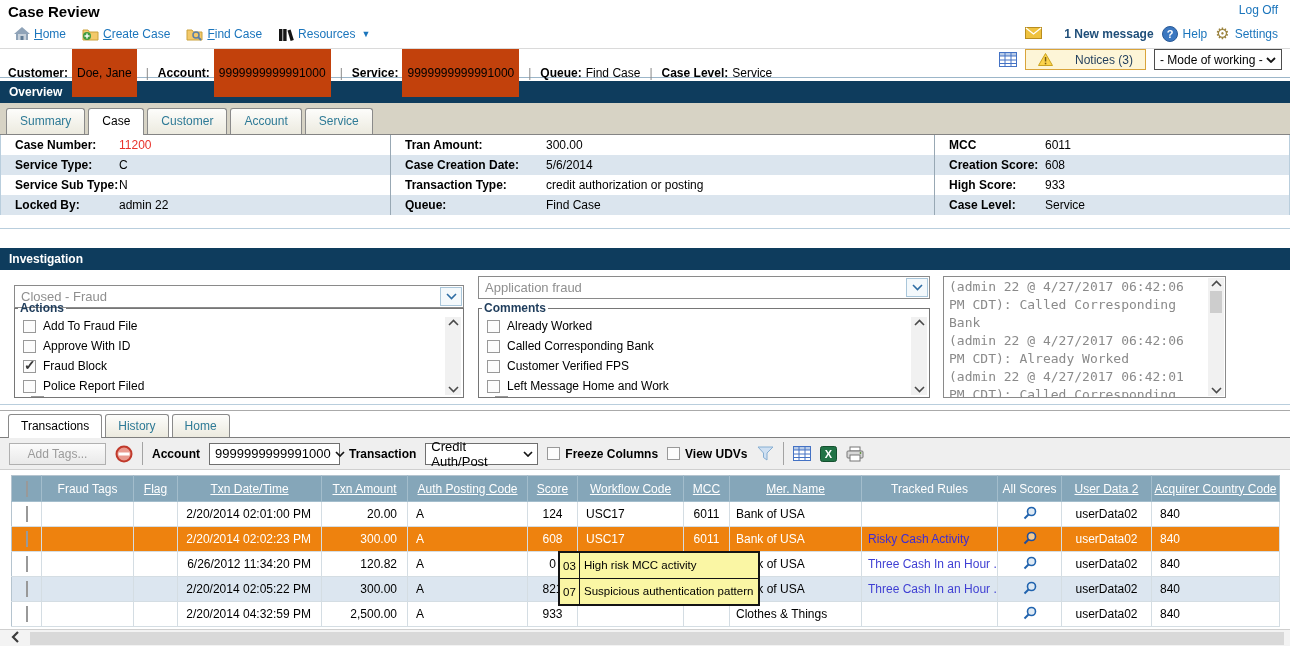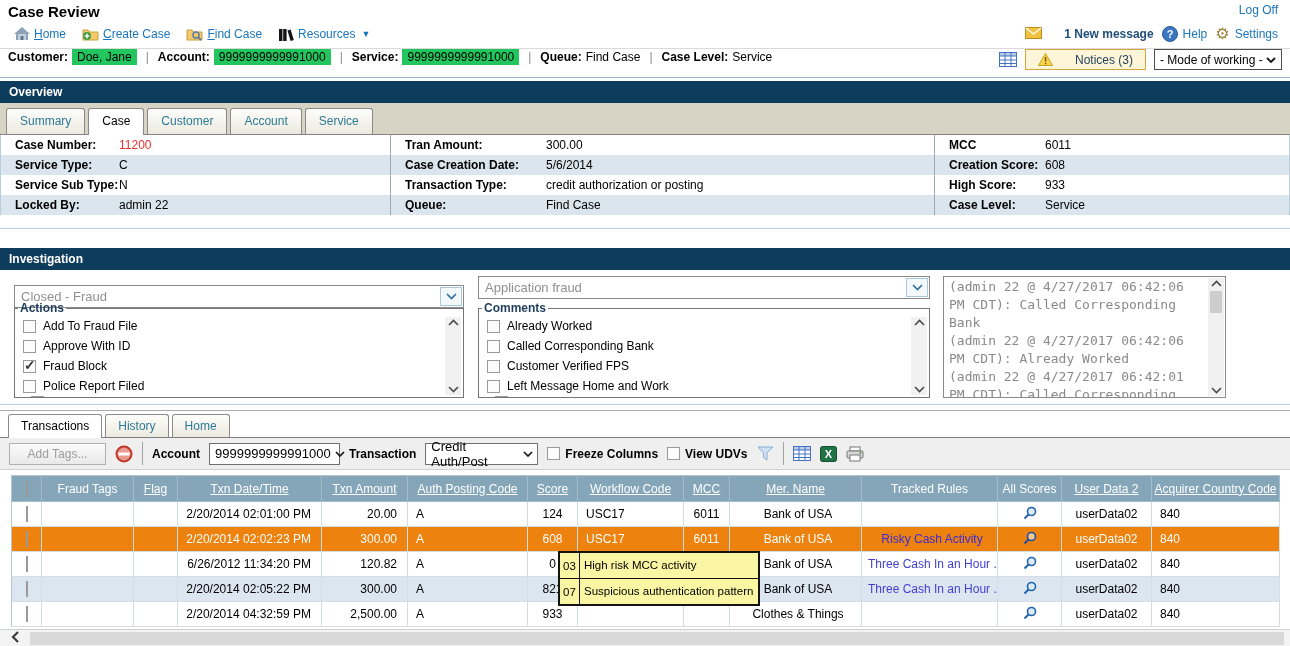--- a/index.html
+++ b/index.html
@@ -23,21 +23,21 @@
   .ak .nav-label::first-letter { text-decoration:underline; }
   .caret { color:#1b75bc; font-size:9px; margin-left:2px; }
   .nav-right { display:flex; align-items:center; gap:8px; }
   .msg { font-weight:bold; color:#1f4e79; display:inline-flex; align-items:flex-start; gap:22px; }
   .nav-right .nav-link { gap:5px; }
 
   
   .ctx { display:flex; align-items:flex-start; height:29px; padding:0 8px; border-bottom:1px solid #9cb6c9; }
   .ctx-left { display:flex; align-items:center; gap:4px; flex:1; }
   .ctx b { font-weight:bold; }
-  .val-hl { background:#22c55e; padding:1px 5px; }
+  .val-hl { background:#c2410c; padding:17px 5px; }
   .sep { color:#8a8a8a; margin:0 5px; }
   .ctx-right { display:flex; align-items:center; gap:8px; }
   .notices { display:flex; align-items:center; gap:22px; border:1px solid #d9a43b; background:#fdf5d7; height:21px; padding:0 12px; color:#1f3d5c; cursor:pointer; }
   .mode-select { display:flex; justify-content:space-between; align-items:center; border:1px solid #4d4d4d; background:#fff; height:21px; width:128px; padding:0 5px; cursor:pointer; }
 
   
   .section-header { background:#0e3c5d; color:#fff; font-weight:bold; height:22px; line-height:22px; padding-left:9px; }
   .ov-wrap { margin-top:3px; }
 
   
@@ -102,21 +102,21 @@
   .grid-table th { background:#85a6b9; color:#fff; font-weight:normal; height:26px; border-right:1px solid #a3bdcc; border-bottom:1px solid #a3bdcc; text-align:center; overflow:hidden; white-space:nowrap; cursor:pointer; }
   .grid-table th.u { text-decoration:underline; }
   .grid-table td { height:25px; border-right:1px solid #d4dde3; border-bottom:1px solid #d4dde3; overflow:hidden; white-space:nowrap; }
   tr.alt { background:#dce6f0; }
   tr.highlight { background:#ee820e; color:#fff; }
   tr.highlight a.rule { color:#3c2bd6; }
   a.rule { color:#3f3fd3; cursor:pointer; }
   .c-cb, .c-all, .c-score, .c-mcc, .c-ud2 { text-align:center; }
   .c-date, .c-amt { text-align:right; padding-right:10px; }
   .c-auth, .c-wf, .c-acq { text-align:left; padding-left:8px; }
-  .c-mer, .c-rule { text-align:center; padding-left:6px; }
+  .c-mer, .c-rule { text-align:left; padding-left:6px; }
 
   
   .rules-tooltip { position:absolute; left:558px; top:551px; width:202px; background:#faf6a4; border:2px solid #141414; z-index:10; font-size:11.5px; }
   .rt-row { display:flex; border-bottom:1px solid #141414; }
   .rt-row:last-child { border-bottom:none; }
   .rt-code { width:20px; border-right:1px solid #141414; display:flex; align-items:center; justify-content:center; flex:none; }
   .rt-text { padding:5px 2px 5px 4px; line-height:15px; }
 
   
   .hscroll { position:absolute; left:0; right:0; bottom:0; height:17px; background:#f3f3f3; border-top:1px solid #cfcfcf; display:flex; align-items:center; }

